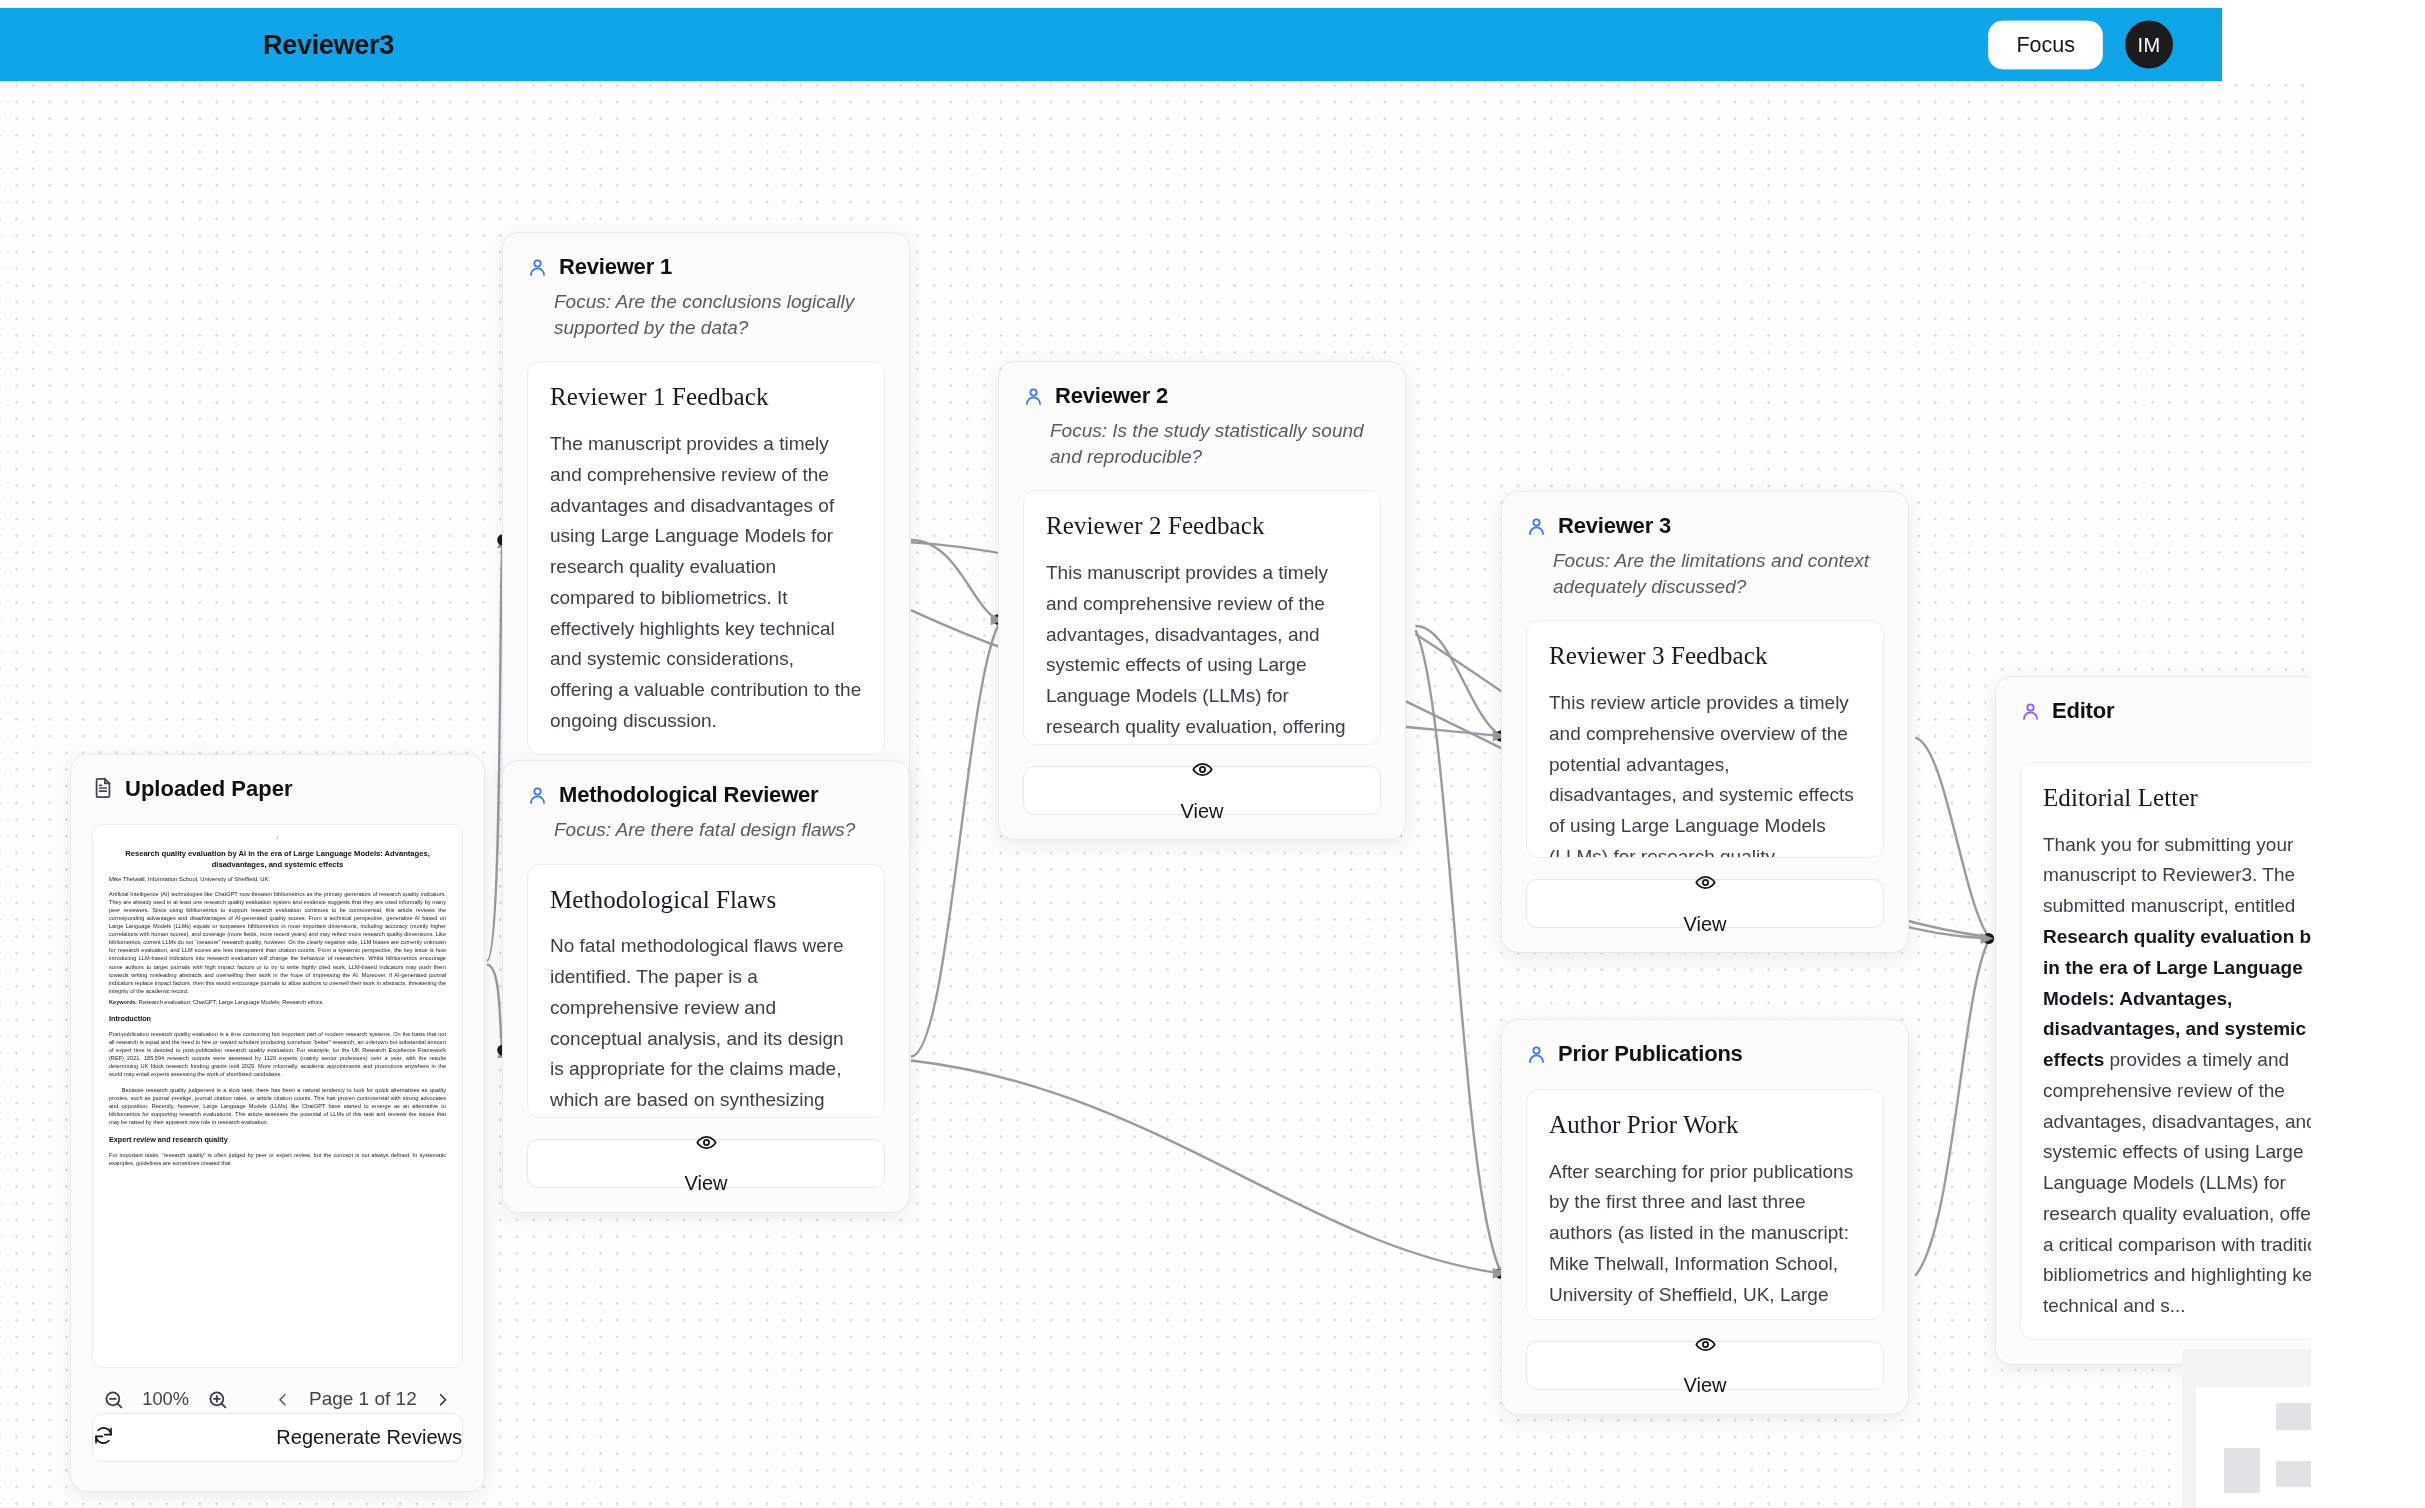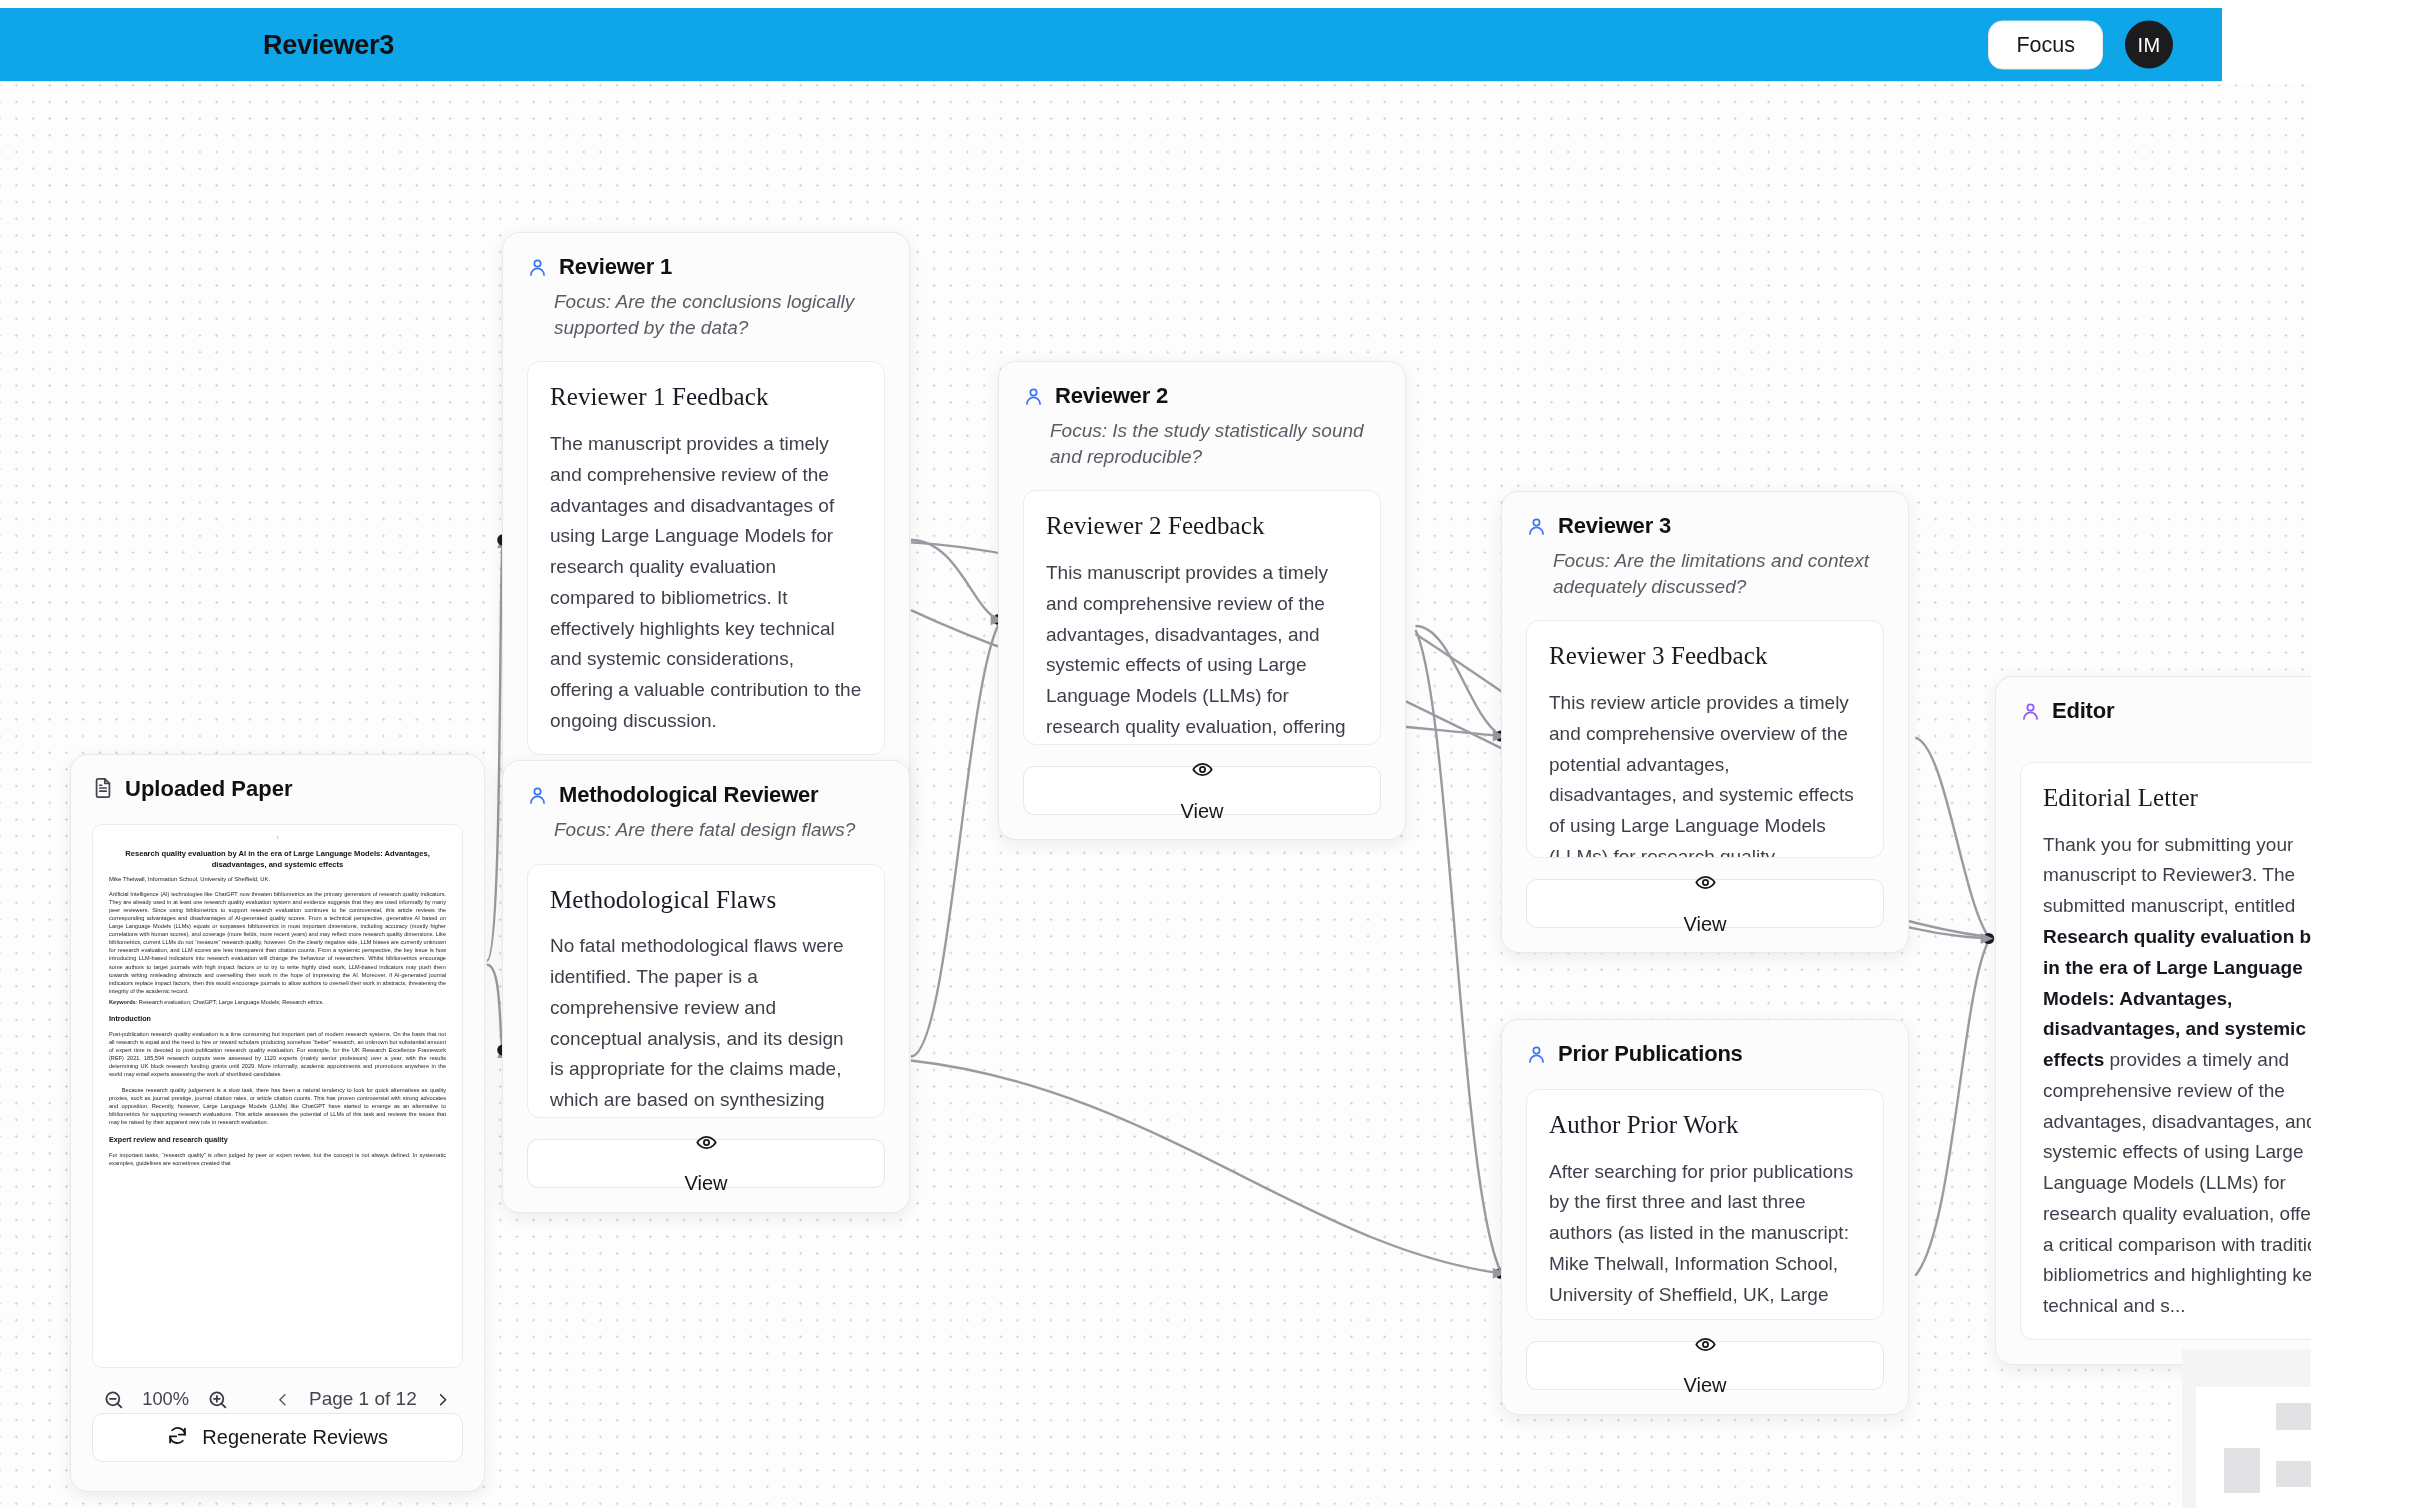--- a/index.html
+++ b/index.html
@@ -114,21 +114,21 @@
     padding: 0 8px;
   }
   .zoom-group, .page-group { display: flex; align-items: center; gap: 14.4px; }
   .zoom-pct { font-size: 18.3px; color: #44444f; }
   .page-label { font-size: 19px; color: #44444f; }
   .icon-btn { background: none; border: none; cursor: pointer; display: flex;
               align-items: center; padding: 3.2px; font-family: inherit; }
   .regen-btn {
     width: 100%; height: 49px; background: #fff;
     border: 0.8px solid #e7e7ea; border-radius: 11px; display: flex;
-    align-items: center; justify-content: center; gap: 14.4px;
+    align-items: center; justify-content: space-between; gap: 14.4px;
     font-size: 20px; color: #16161d; cursor: pointer; font-family: inherit;
   }
 
   
   .minimap {
     position: absolute; right: 0; bottom: 0; width: 129px; height: 169px;
     background: #ffffff; border-left: 14.4px solid #f4f4f5; border-top: 38px solid #f4f4f5;
     z-index: 40;
   }
   .mm-rect { position: absolute; background: #e2e2e4; }

